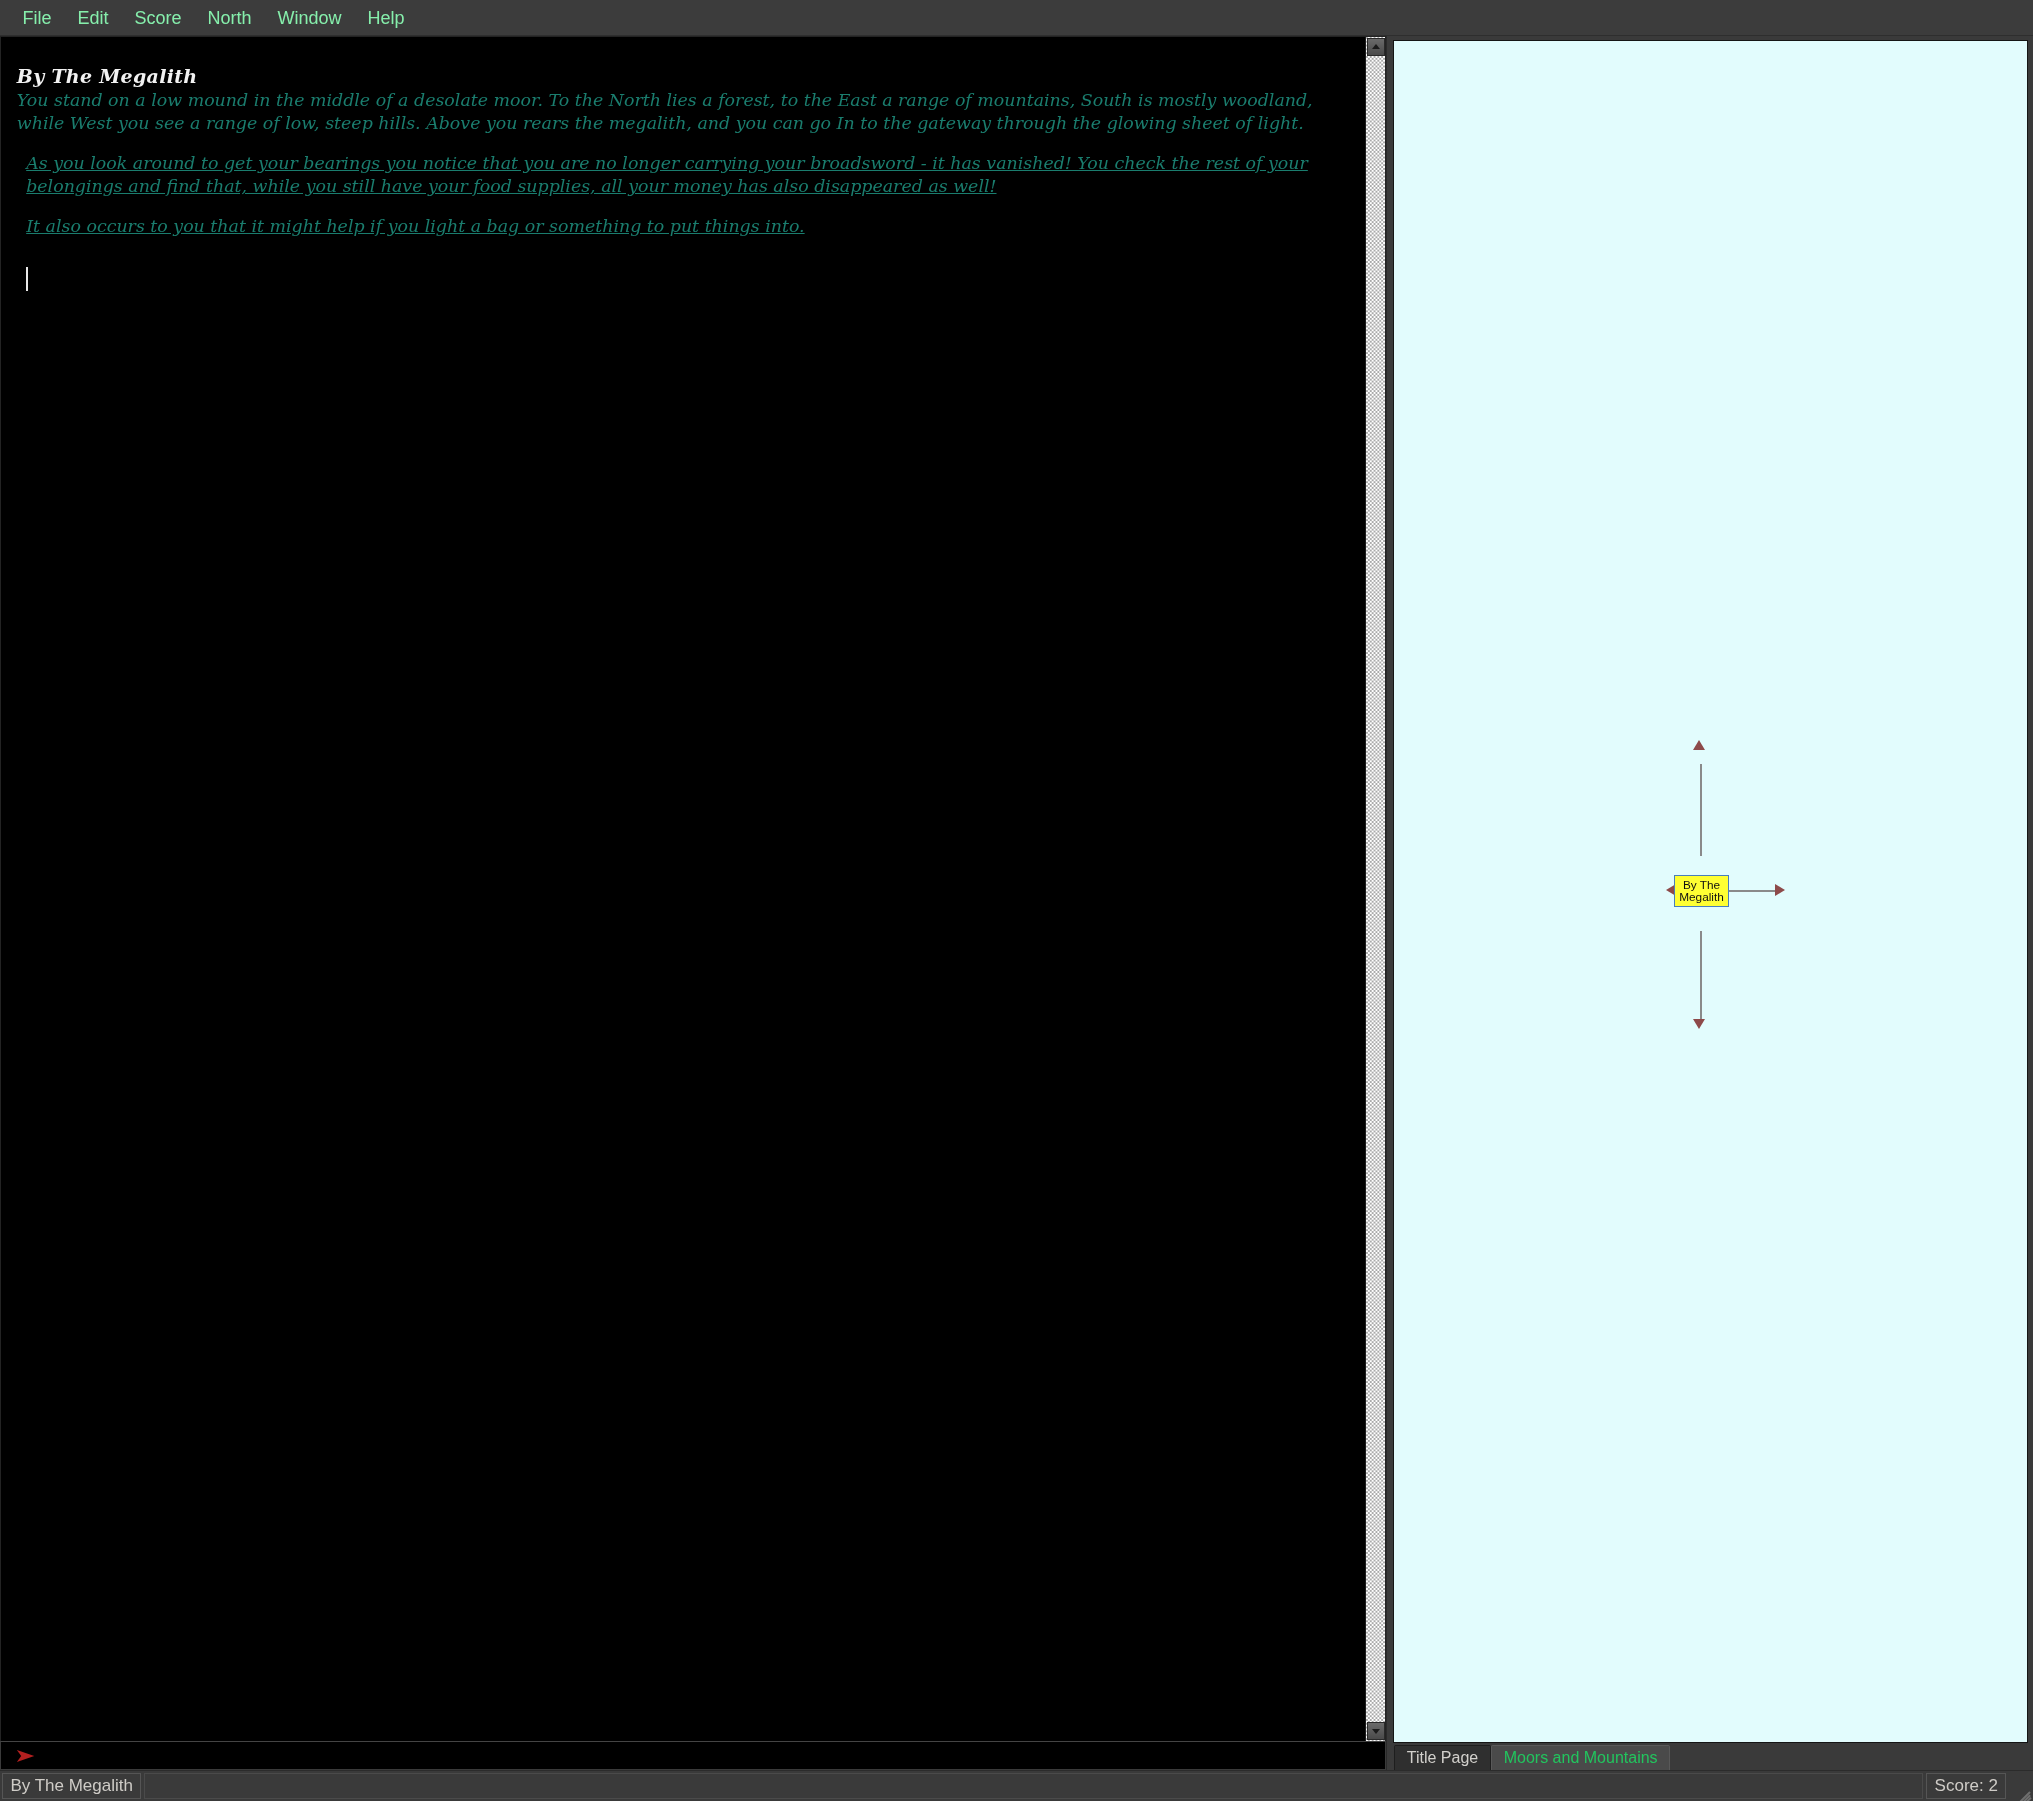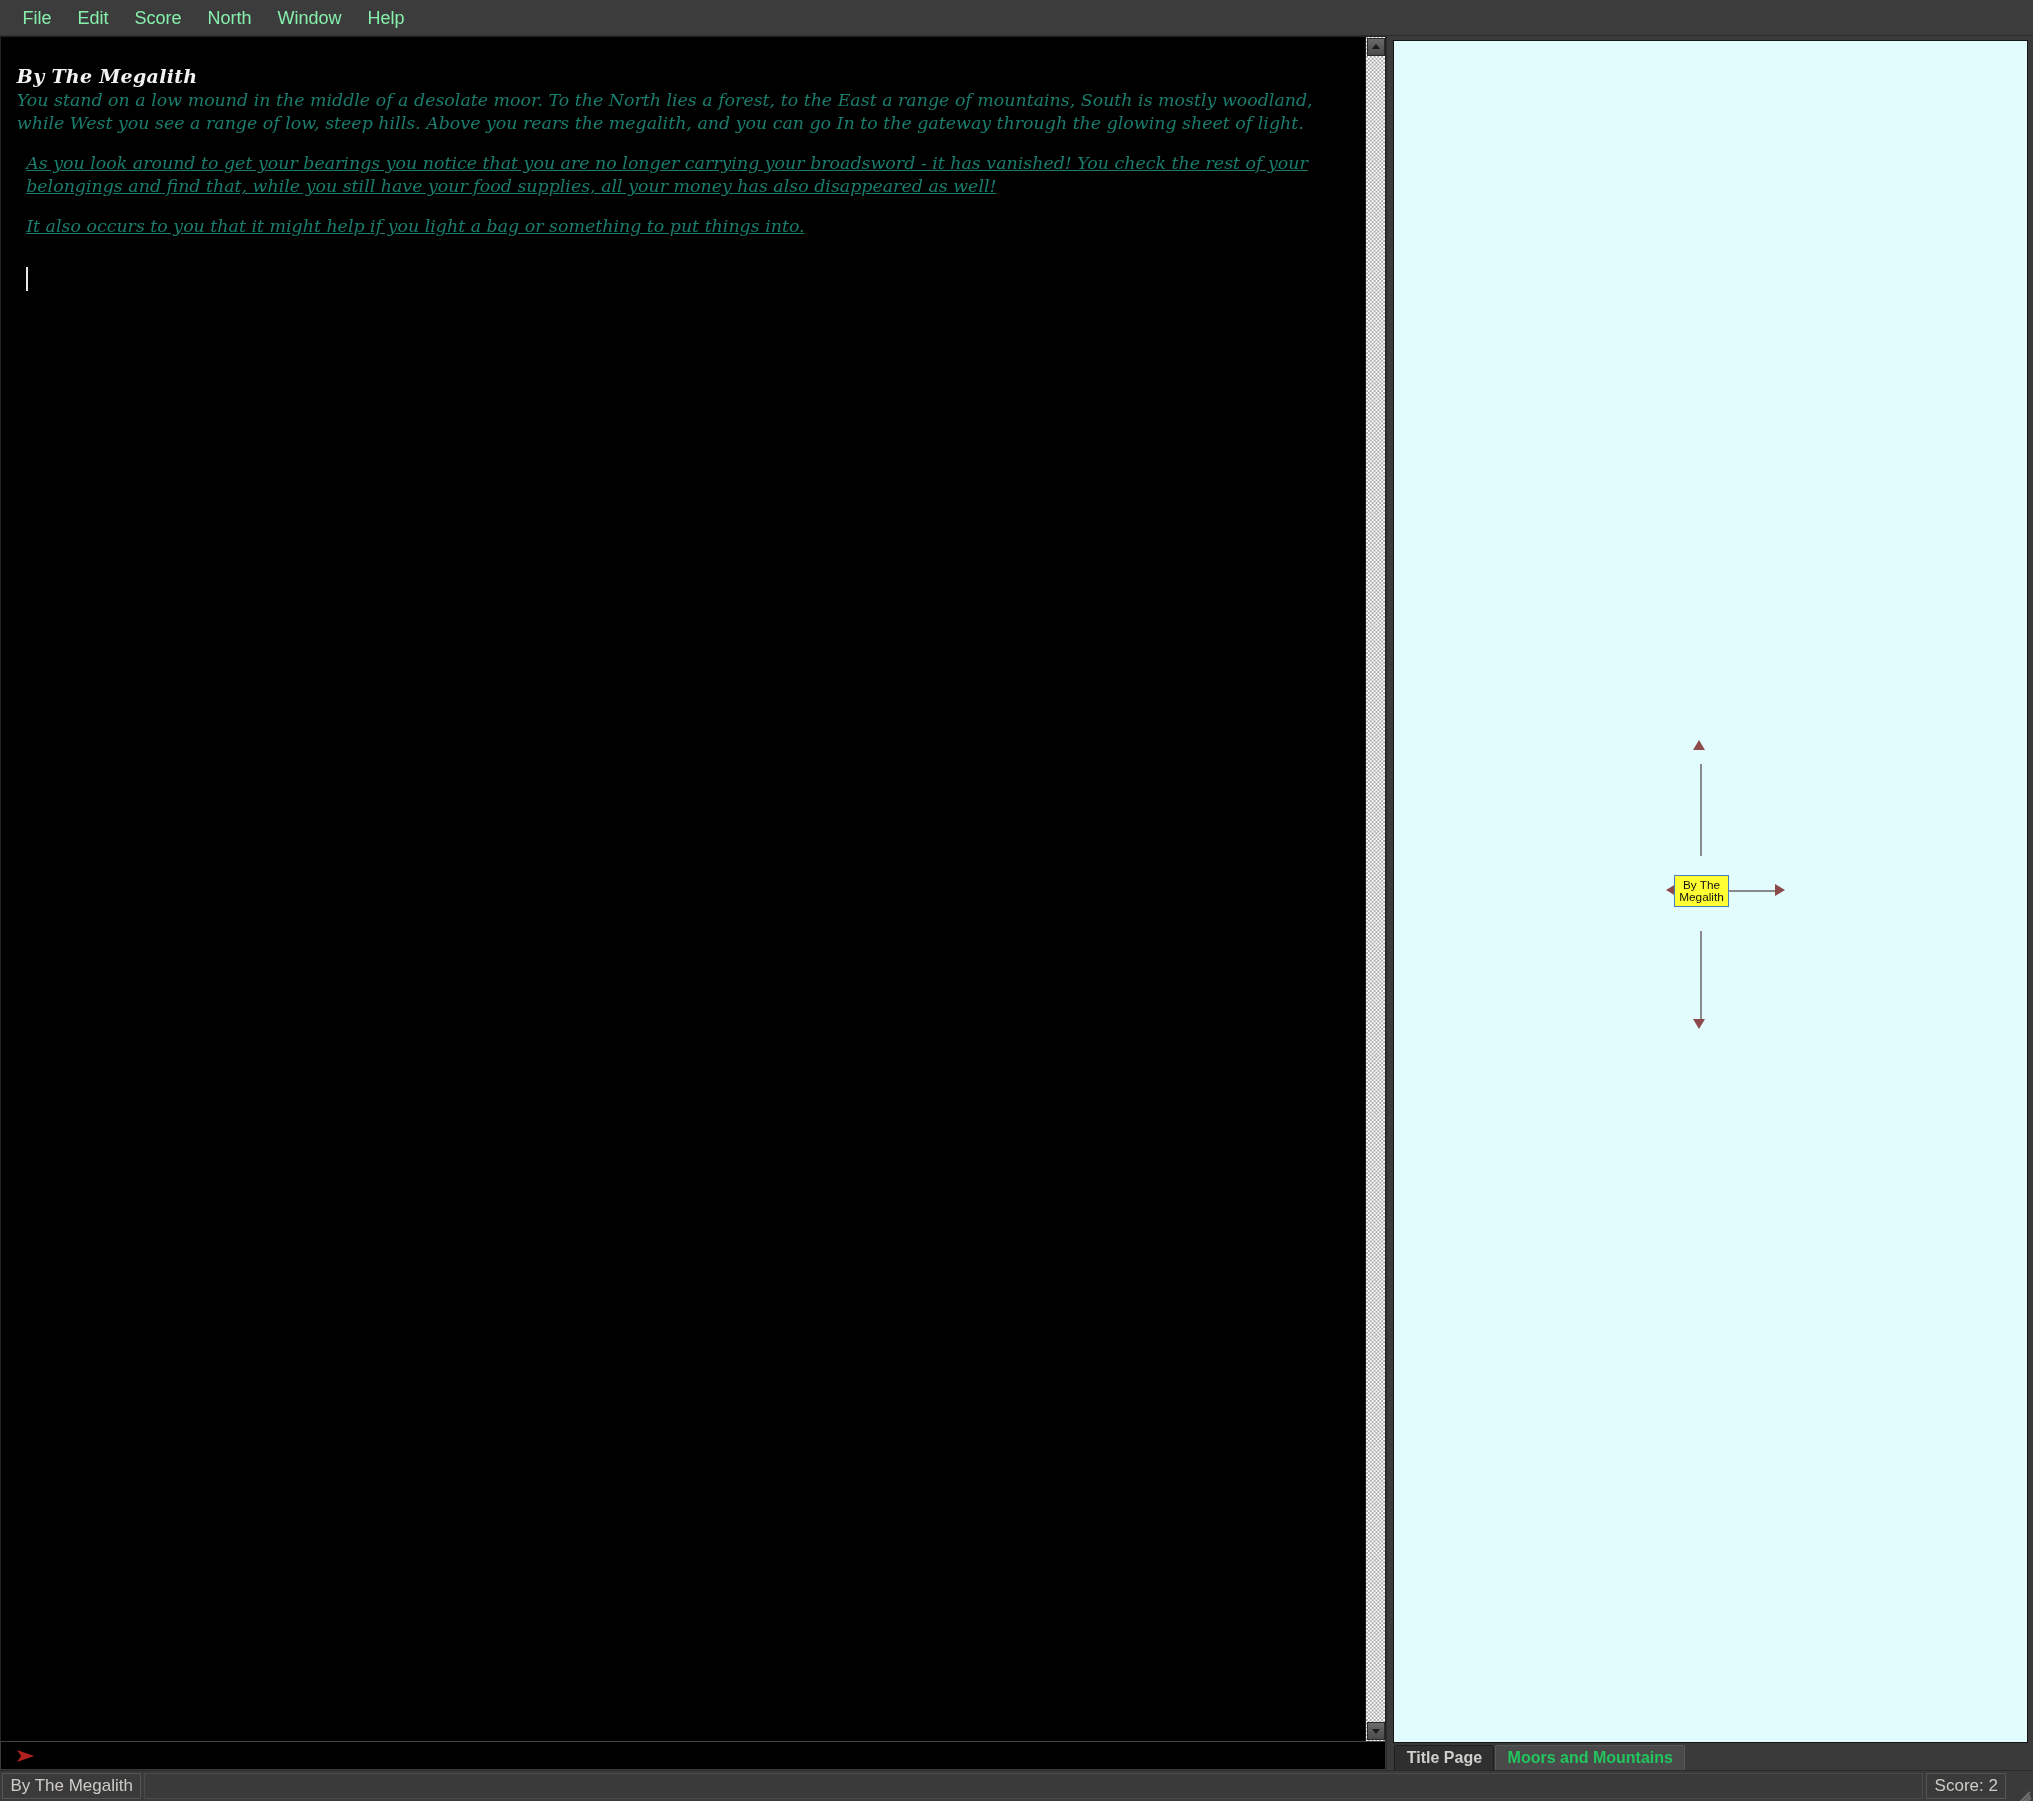--- a/index.html
+++ b/index.html
@@ -215,21 +215,20 @@
   .arrowhead.right { border-top: 6.6px solid transparent; border-bottom: 6.6px solid transparent; border-left: 10.4px solid #8d4a4a; }
 
   
   .map-tabs {
     flex: 0 0 27px;
     height: 27px;
     display: flex;
     align-items: flex-end;
     padding-left: 1.9px;
     background: #3a3a3a;
-    font-weight: bold;
   }
   .map-tab {
     height: 25.4px;
     padding: 0 11.3px;
     display: flex;
     align-items: center;
     color: #d2d0cc;
     font-size: 16px;
     background: #2f2f2f;
     border: 0.9px solid #1e1e1e;

